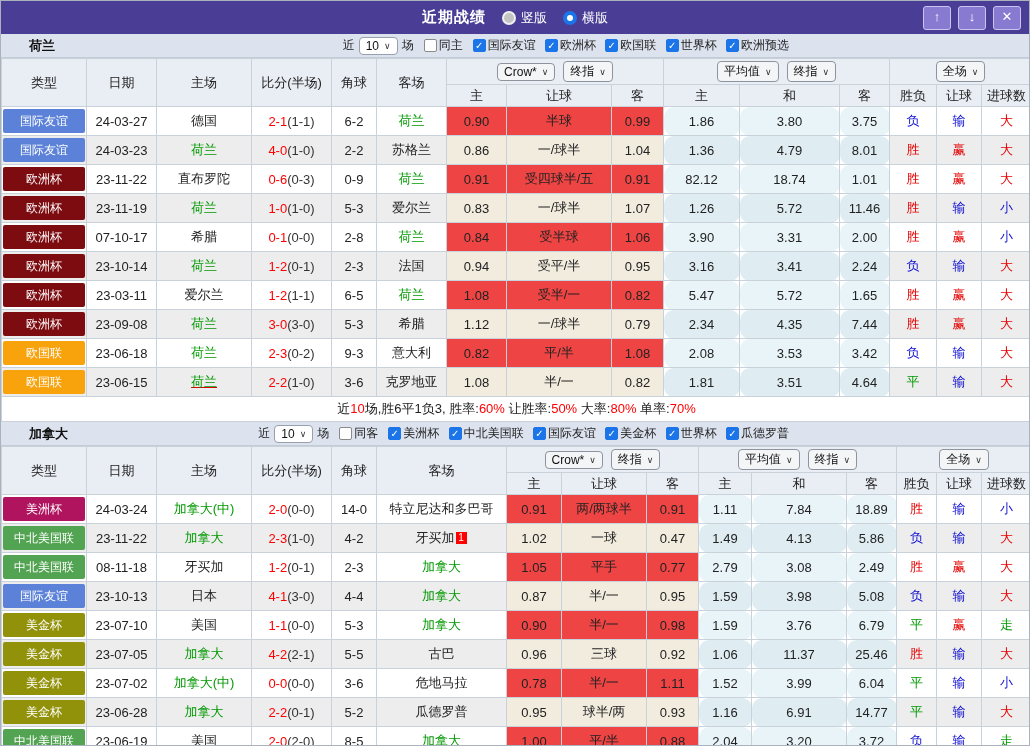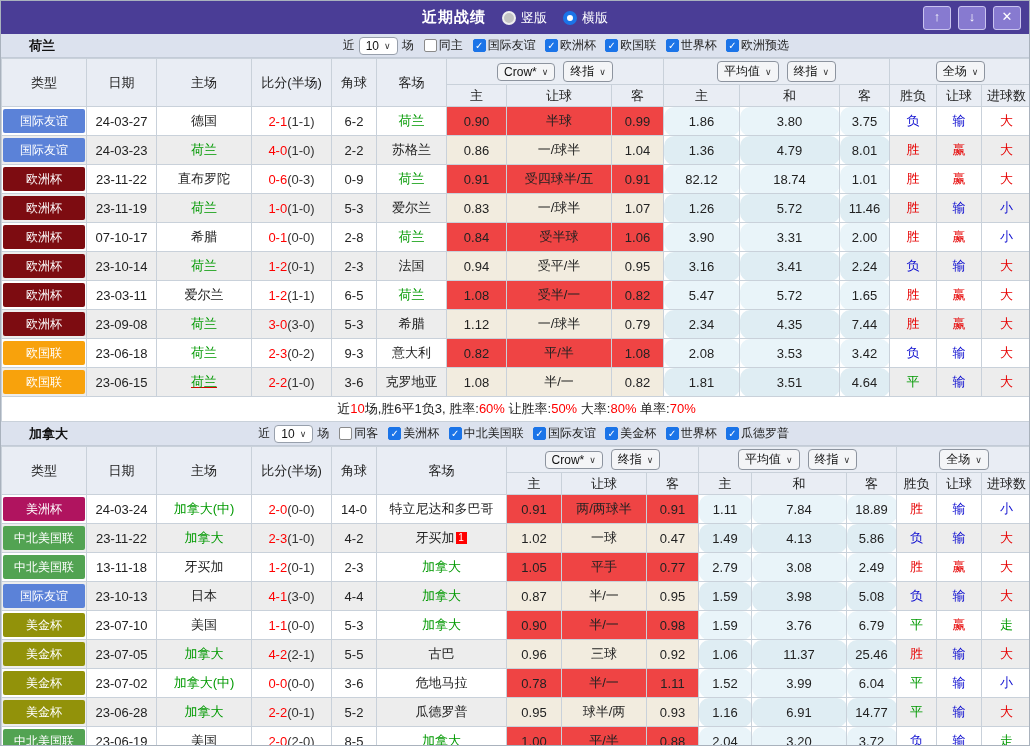--- a/index.html
+++ b/index.html
@@ -567,21 +567,21 @@
             <td class="avg">5.86</td>
             <td class="c-blue">负</td>
             <td class="c-blue">输</td>
             <td class="c-red">大</td>
           </tr>
 
           <tr>
             <td class="type">
               <div class="badge" style="background: rgb(82, 163, 82);">中北美国联</div>
             </td>
-            <td>13-11-18</td>
+            <td>08-11-18</td>
             <td><span>牙买加</span></td>
             <td><span class="ft">1-2</span><span class="ht">(0-1)</span></td>
             <td>2-3</td>
             <td><span class="hl">加拿大</span></td>
             <td class="crow">1.05</td>
             <td class="crow">平手</td>
             <td class="crow">0.77</td>
             <td class="avg">2.79</td>
             <td class="avg">3.08</td>
             <td class="avg">2.49</td>

